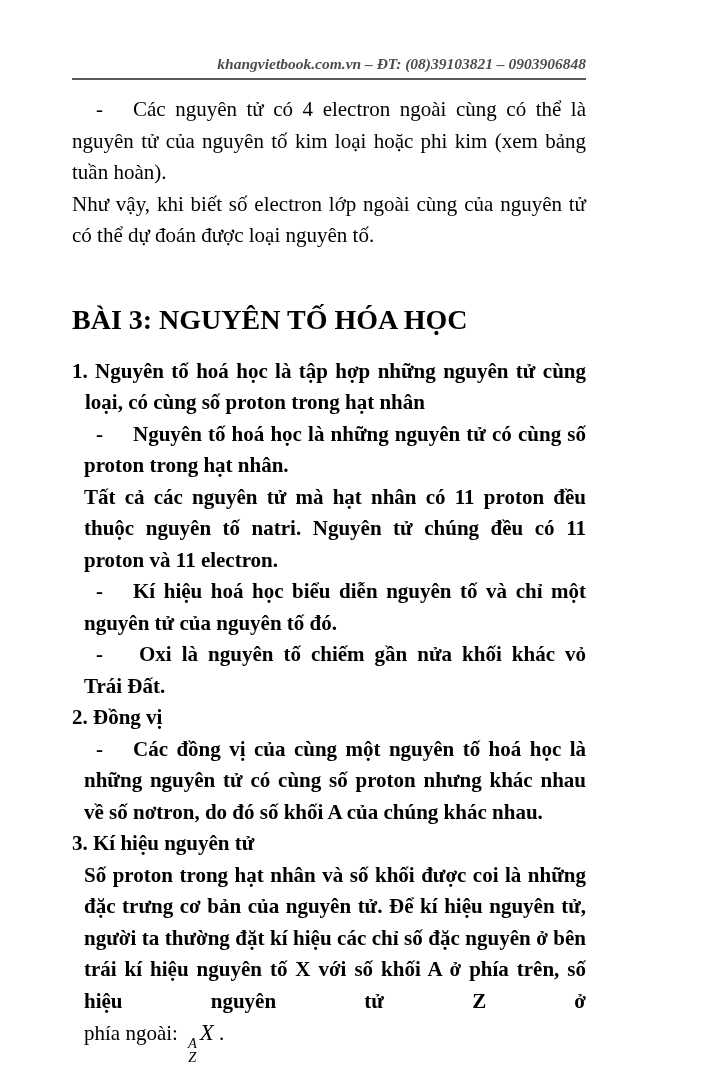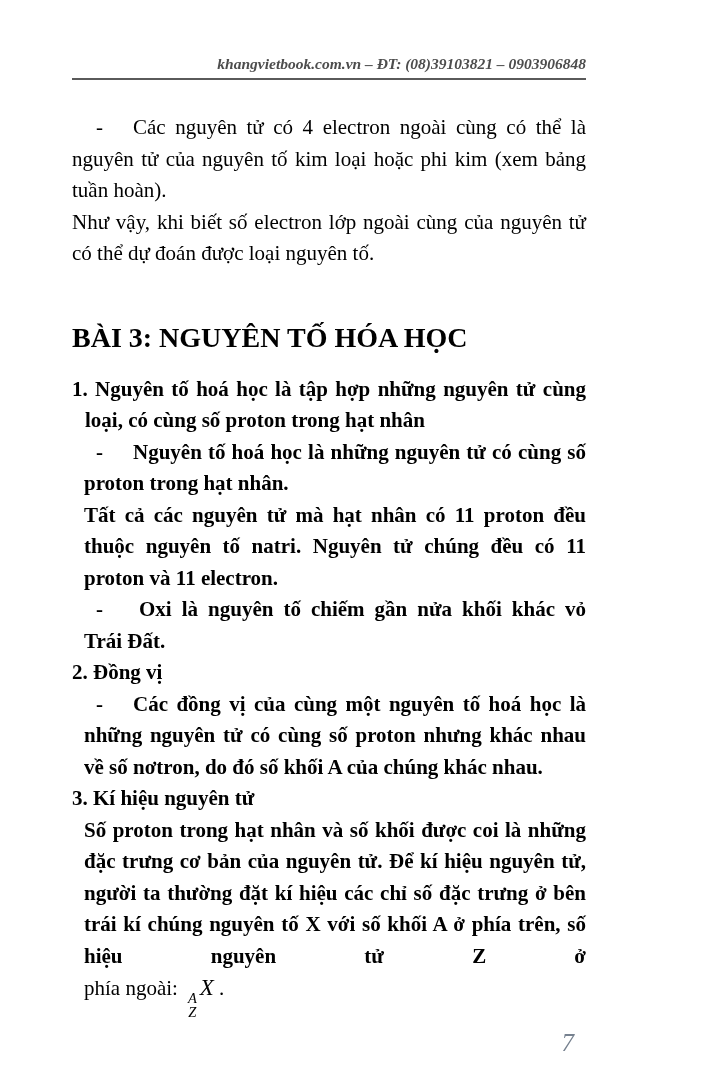--- a/index.html
+++ b/index.html
@@ -19,21 +19,21 @@
   .page-header {
     text-align: right;
     font-style: italic;
     font-weight: bold;
     font-size: 15.5px;
     color: var(--header-color, #4d4d4d);
     padding-bottom: 5px;
     border-bottom: 2px solid var(--rule-color, #5a5a5a);
   }
   
-  .body-text { font-size: 21px; line-height: 31.5px; margin-top: 32px; }
+  .body-text { font-size: 21px; line-height: 31.5px; margin-top: 14px; }
   .body-text p { margin: 0; text-align: justify; }
   .para-indent { padding-left: 12px; font-weight: bold; }
   .dash { display: inline; }
   .dash-intro { margin-left: 24px; margin-right: 30px; }
   .dash-sub { margin-left: 12px; margin-right: 30px; }
   .dash-sub-wide { margin-left: 12px; margin-right: 36px; }
   .lesson-title {
     text-align: center;
     font-weight: bold;
     font-size: 28px;
@@ -91,30 +91,31 @@
 
     <p class="lesson-title">BÀI 3: NGUYÊN TỐ HÓA HỌC</p>
 
     <p class="sec-heading">1. Nguyên tố hoá học là tập hợp những nguyên tử cùng loại, có cùng số proton trong hạt nhân</p>
 
     <p class="para-indent"><span class="dash dash-sub">-</span><span>Nguyên tố hoá học là những nguyên tử có cùng số proton trong hạt nhân.</span></p>
 
 
     <p class="para-indent">Tất cả các nguyên tử mà hạt nhân có 11 proton đều thuộc nguyên tố natri. Nguyên tử chúng đều có 11 proton và 11 electron.</p>
 
+    <p class="para-indent"><span class="dash dash-sub">-</span><span>Kí hiệu hoá học biểu diễn nguyên tố và chỉ một nguyên tử của nguyên tố đó.</span></p>
 
     <p class="para-indent"><span class="dash dash-sub-wide">-</span><span>Oxi là nguyên tố chiếm gần nửa khối khác vỏ Trái Đất.</span></p>
 
     <p class="sec-heading">2. Đồng vị</p>
 
     <p class="para-indent"><span class="dash dash-sub">-</span><span>Các đồng vị của cùng một nguyên tố hoá học là những nguyên tử có cùng số proton nhưng khác nhau về số nơtron, do đó số khối A của chúng khác nhau.</span></p>
 
     <p class="sec-heading">3. Kí hiệu nguyên tử</p>
 
-    <p class="para-indent fill-last">Số proton trong hạt nhân và số khối được coi là những đặc trưng cơ bản của nguyên tử. Để kí hiệu nguyên tử, người ta thường đặt kí hiệu các chỉ số đặc trưng ở bên trái kí chúng nguyên tố X với số khối A ở phía trên, số hiệu nguyên tử Z ở</p>
+    <p class="para-indent fill-last">Số proton trong hạt nhân và số khối được coi là những đặc trưng cơ bản của nguyên tử. Để kí hiệu nguyên tử, người ta thường đặt kí hiệu các chỉ số đặc nguyên ở bên trái kí hiệu nguyên tố X với số khối A ở phía trên, số hiệu nguyên tử Z ở</p>
 
     <p class="formula-line"><span>phía ngoài:</span><span class="nuclide">
           <span>A</span>
           <span>Z</span>
         </span><span class="nuclide-symbol">X</span> <span>.</span></p>
 
   </div>
 
   <div class="page-footer">
     <span>7</span>

